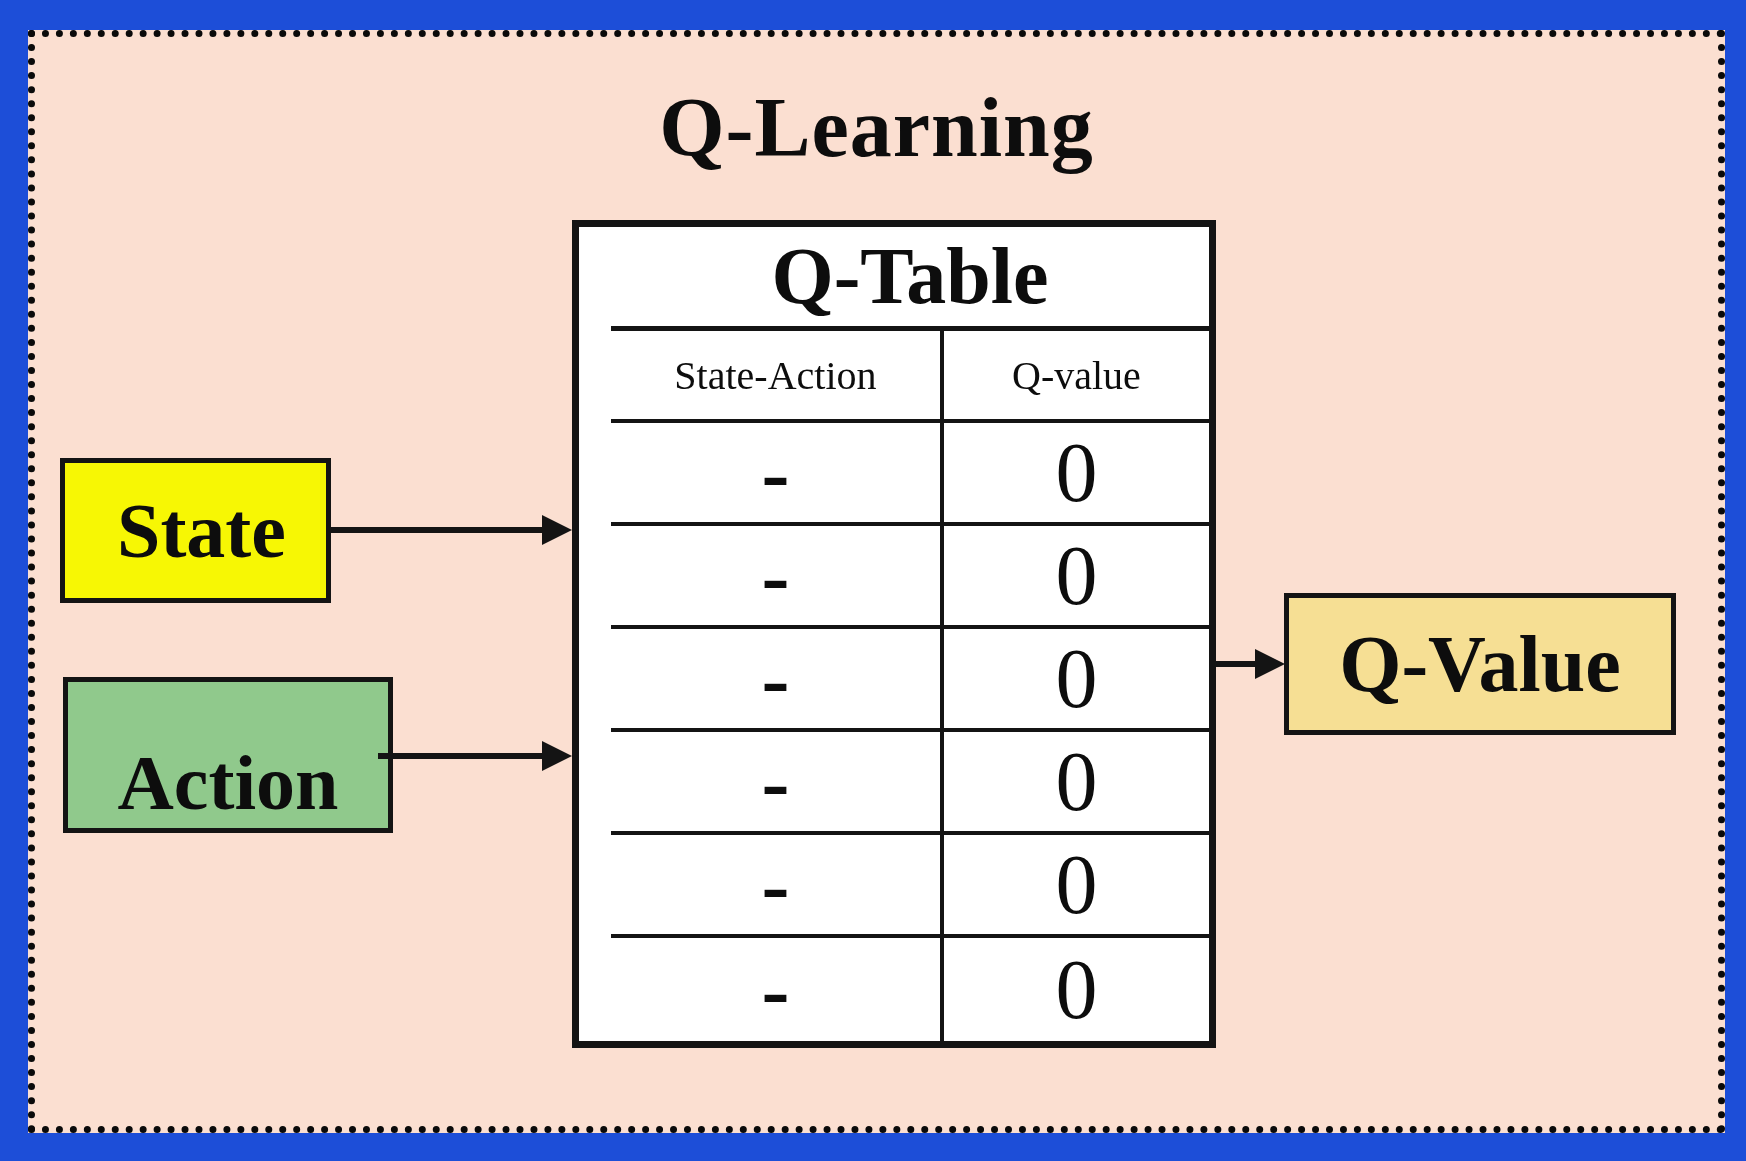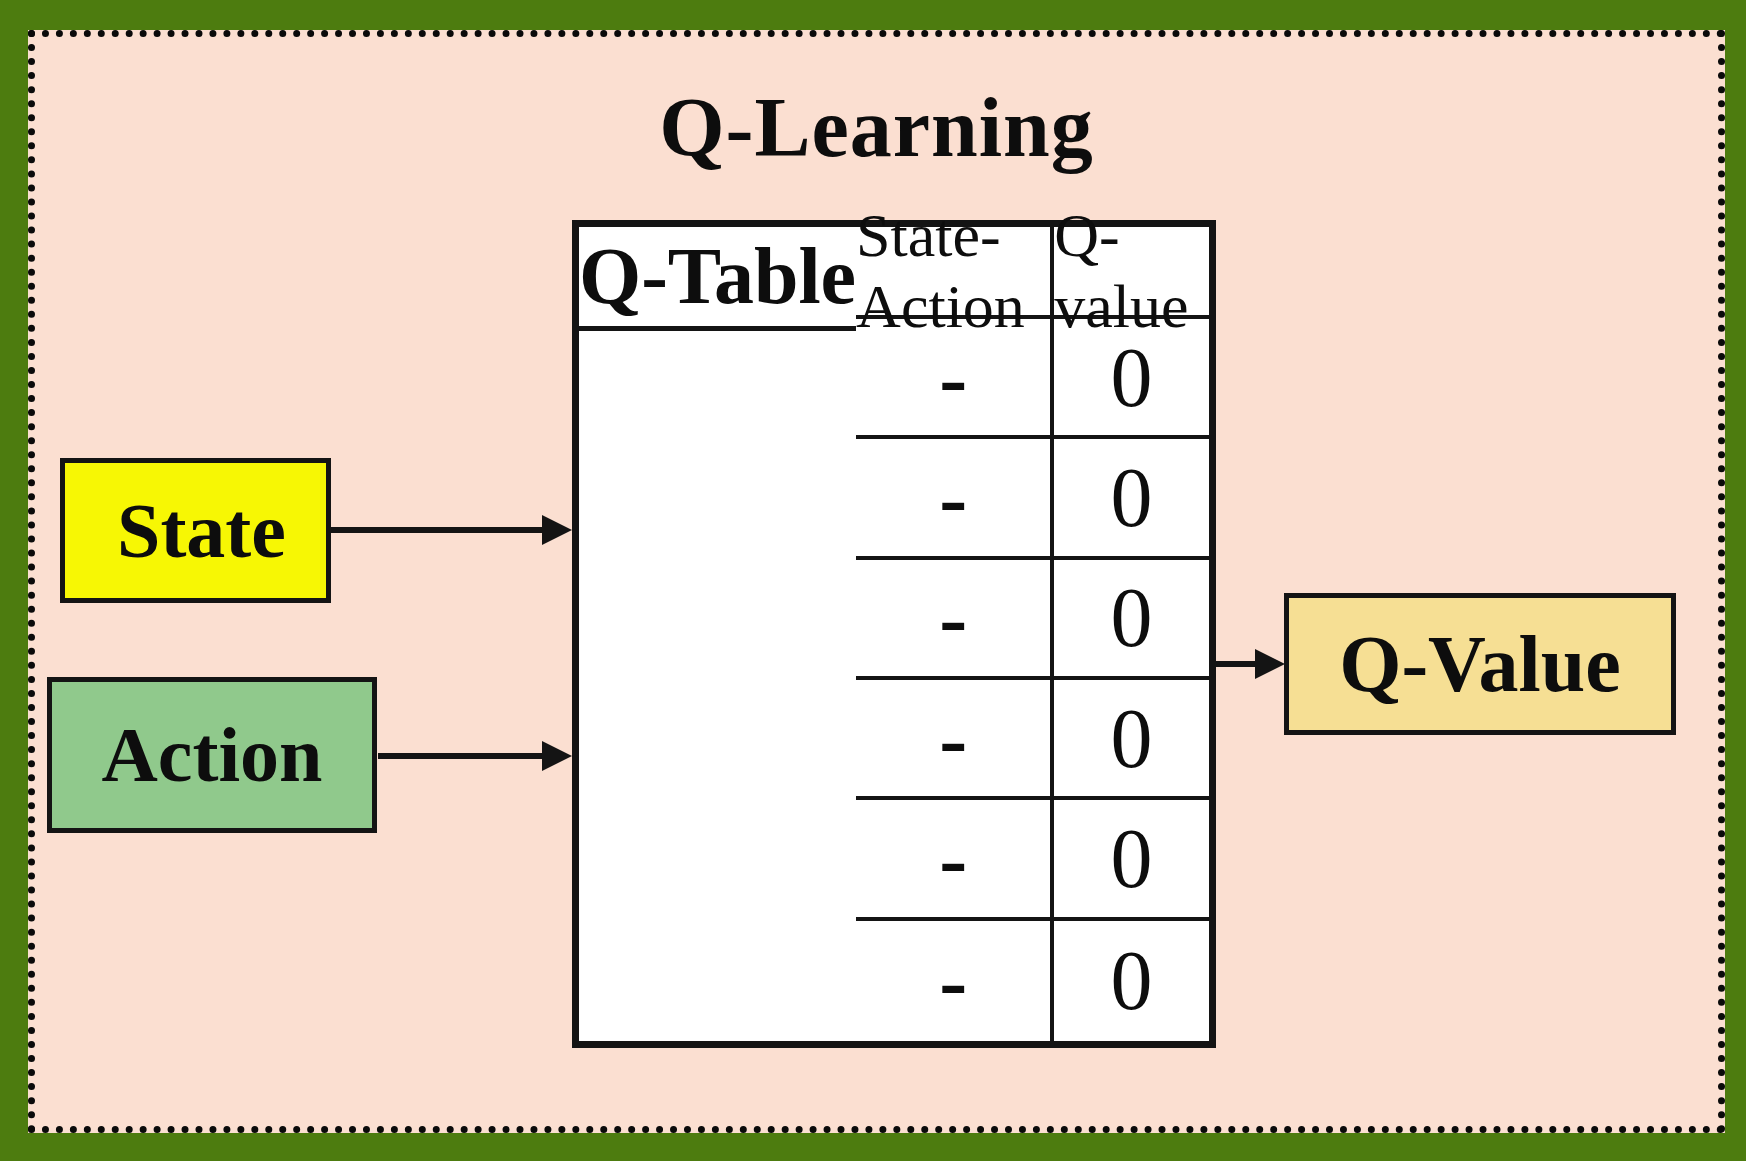--- a/index.html
+++ b/index.html
@@ -1,59 +1,59 @@
 <!DOCTYPE html>
 <html><head>
 <meta charset="utf-8">
 <style>
   html,body{margin:0;padding:0;background:#ffffff;}
   .canvas{
-    position:relative;width:1746px;height:1161px;background:#4d7c0f;overflow:hidden;
+    position:relative;width:1746px;height:1161px;background:#1d4ed8;overflow:hidden;
     font-family:"Liberation Serif","DejaVu Serif",serif;color:#0d0d0d;
   }
   .frame{
     position:absolute;left:28px;top:30px;width:1697px;height:1103px;
     box-sizing:border-box;border:7px dotted #0a0a0a;background:#fbdfd1;
   }
   .title{
     position:absolute;left:0;top:42px;width:100%;text-align:center;
     font-size:84px;font-weight:bold;letter-spacing:1px;
   }
   
   .qtable{
     position:absolute;left:537px;top:183px;width:644px;height:828px;
     box-sizing:border-box;border:7px solid #141414;background:#ffffff;
-    display:flex;flex-direction:row;
+    display:flex;flex-direction:column;padding-left:32px;
   }
   .qtable-title{
     height:104px;box-sizing:border-box;border-bottom:5px solid #141414;
     display:flex;align-items:center;justify-content:center;
     font-size:80px;font-weight:bold;
   }
   .qtable-grid{
     flex:1;display:grid;grid-template-columns:55% 45%;
     grid-template-rows:92px repeat(6,1fr);
   }
   .cell{
     display:flex;align-items:center;justify-content:center;
     box-sizing:border-box;border-bottom:4px solid #141414;
   }
   .cell.c2{border-left:4px solid #141414;}
   .cell:nth-last-child(-n+2){border-bottom:none;}
-  .cell.head{font-size:62px;}
+  .cell.head{font-size:40px;}
   .cell.dash{font-size:84px;font-weight:bold;}
   .cell.zero{font-size:84px;}
   
   .node{
     position:absolute;box-sizing:border-box;border:5px solid #141414;
     display:flex;align-items:center;justify-content:center;
     font-weight:bold;font-size:78px;
   }
   .node.state {left:25px;  top:421px;width:271px;height:145px;background:#f7f704;padding-left:12px;}
-  .node.action{left:12px;  top:640px;width:330px;height:156px;background:#90c98c;}
+  .node.action{left:28px;  top:640px;width:330px;height:156px;background:#90c98c;align-items:flex-end;}
   .node.qvalue{left:1249px;top:556px;width:392px;height:142px;background:#f6df94;font-size:80px;}
   
   .arrow-line{position:absolute;height:6px;background:#141414;}
   .arrow-head{
     position:absolute;width:0;height:0;
     border-top:15px solid transparent;border-bottom:15px solid transparent;
     border-left:30px solid #141414;
   }
   .al-state {left:296px; top:490px;width:216px;}
   .ah-state {left:507px; top:478px;}

